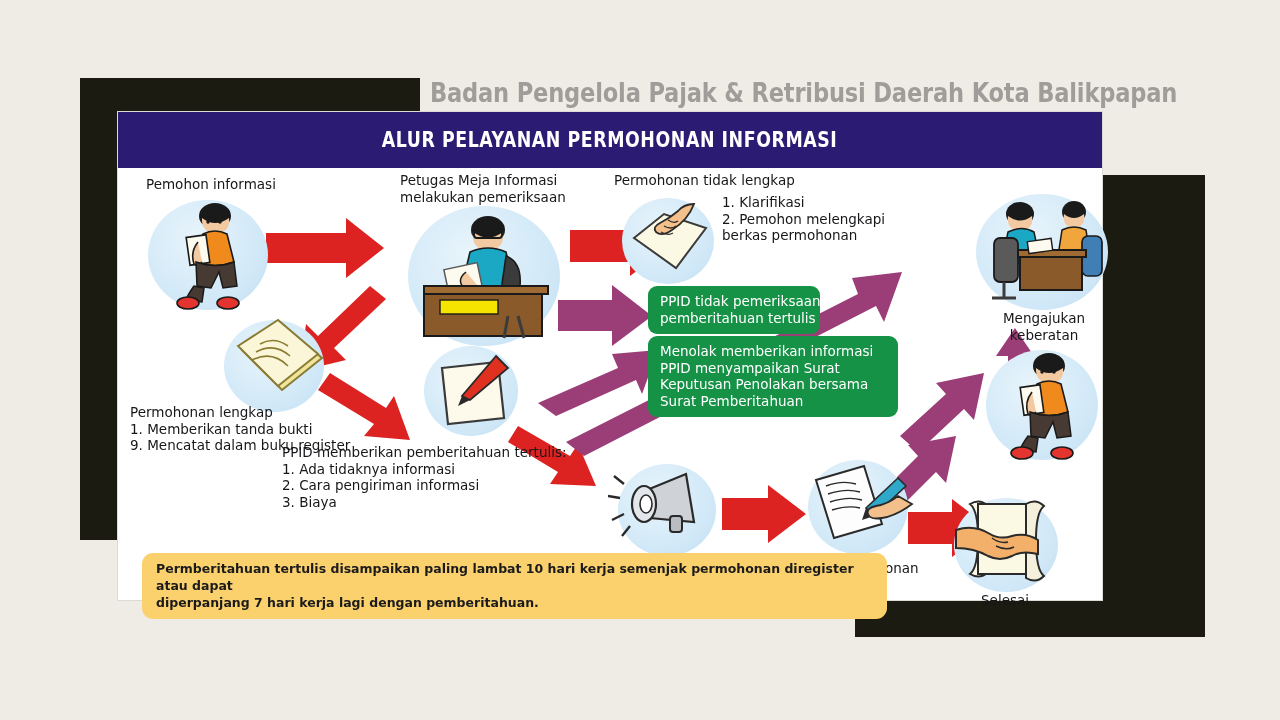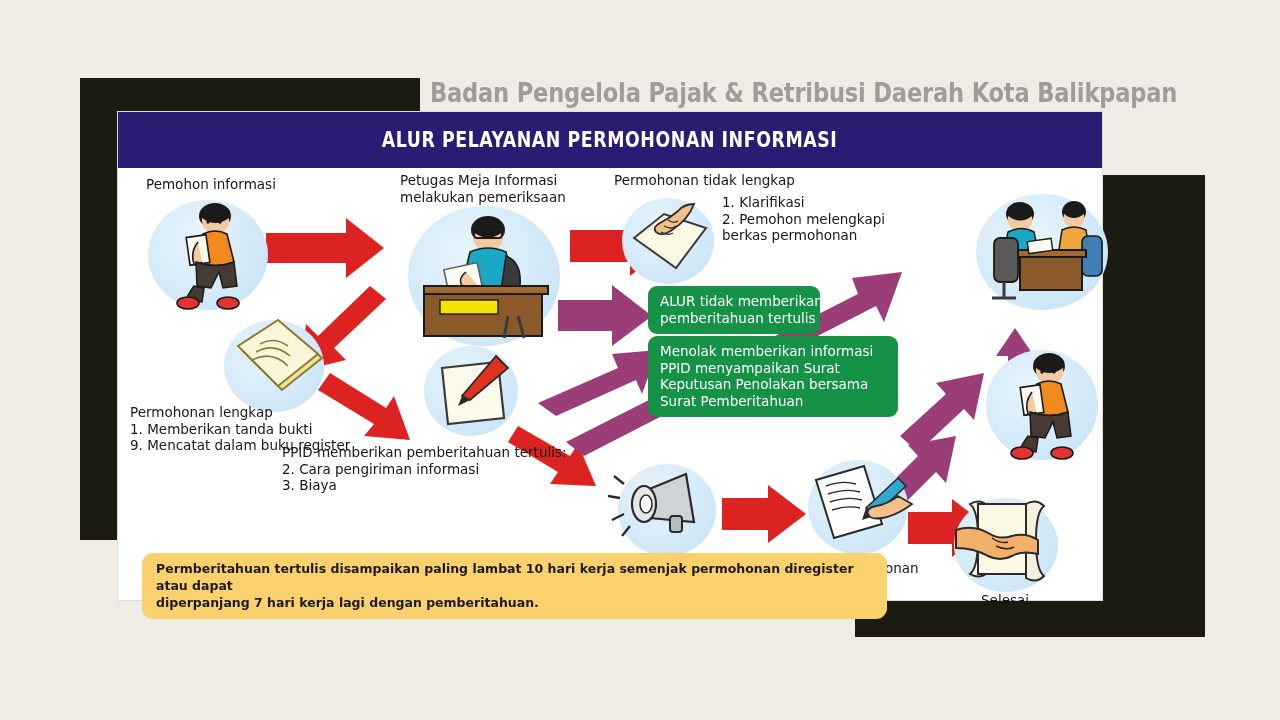--- a/index.html
+++ b/index.html
@@ -191,21 +191,21 @@
         <path d="M70 6 q-6 16 -22 26 q-10 7 -16 2 q-4 -5 4 -9 q10 -5 18 -12 q6 -7 16 -7z" fill="#f3c08c" stroke="#2a2a2a" stroke-width="1.8"></path>
         <path d="M44 22 q6 4 10 1 M40 28 q7 4 12 0 M37 34 q7 4 12 1" stroke="#2a2a2a" stroke-width="1.3" fill="none"></path>
       </svg>
       <div class="txt" style="left:604px;top:26px;">
         <span class="ln">1. Klarifikasi</span>
         <span class="ln">2. Pemohon melengkapi</span>
         <span class="ln">    berkas permohonan</span>
       </div>
 
       <div class="green-box" style="left:530px;top:118px;width:172px;">
-        <span class="ln">ALUR tidak memberikan</span>
+        <span class="ln">PPID tidak pemeriksaan</span>
         <span class="ln">pemberitahuan tertulis</span>
       </div>
       <div class="green-box" style="left:530px;top:168px;width:250px;">
         <span class="ln hd">Menolak memberikan informasi</span>
         <span class="ln">PPID menyampaikan Surat</span>
         <span class="ln">Keputusan Penolakan bersama</span>
         <span class="ln">Surat Pemberitahuan</span>
       </div>
 
       <div class="bubble" style="left:106px;top:152px;width:100px;height:92px;"></div>
@@ -221,20 +221,21 @@
       </div>
 
       <div class="bubble" style="left:306px;top:178px;width:94px;height:90px;"></div>
       <svg class="fig" style="left:308px;top:180px;" width="94" height="90" viewBox="0 0 94 90">
         <polygon points="16,20 72,14 78,70 22,76" fill="#fdfaec" stroke="#3a3a3a" stroke-width="2.2"></polygon>
         <path d="M70 8 L82 20 L44 52 L36 48z" fill="#e03020" stroke="#2a2a2a" stroke-width="1.8"></path>
         <path d="M36 48 L44 52 L32 58z" fill="#2a2a2a"></path>
       </svg>
       <div class="txt" style="left:164px;top:276px;">
         <span class="ln">PPID memberikan pemberitahuan tertulis:</span>
+        <span class="ln">1.  Ada tidaknya informasi</span>
         <span class="ln">2. Cara pengiriman informasi</span>
         <span class="ln">3. Biaya</span>
       </div>
 
       <div class="bubble" style="left:500px;top:296px;width:98px;height:92px;"></div>
       <svg class="fig" style="left:490px;top:296px;" width="110" height="92" viewBox="0 0 110 92">
         <path d="M34 28 L78 10 L86 58 L42 54z" fill="#cfd2d6" stroke="#2a2a2a" stroke-width="2.2"></path>
         <ellipse cx="36" cy="40" rx="12" ry="18" fill="#e3e6ea" stroke="#2a2a2a" stroke-width="2.2"></ellipse>
         <ellipse cx="38" cy="40" rx="6" ry="9" fill="#fff" stroke="#2a2a2a" stroke-width="1.6"></ellipse>
         <rect x="62" y="52" width="12" height="16" rx="3" fill="#b9bcc1" stroke="#2a2a2a" stroke-width="2"></rect>
@@ -263,20 +264,24 @@
         <rect x="20" y="44" width="24" height="44" rx="6" fill="#5a5a5a" stroke="#1a1a1a" stroke-width="1.8"></rect>
         <path d="M30 88 l0 16 m-12 0 l24 0" stroke="#3b3b3b" stroke-width="3"></path>
         <ellipse cx="100" cy="18" rx="12" ry="11" fill="#1a1a1a"></ellipse>
         <path d="M90 20 q10 8 20 0 q2 13 -10 14 q-12 -1 -10 -14z" fill="#f2c9a0"></path>
         <path d="M88 36 q12 -6 24 0 l4 26 q-16 6 -32 0z" fill="#f0a63c" stroke="#1a1a1a" stroke-width="1.5"></path>
         <rect x="108" y="42" width="20" height="40" rx="6" fill="#3f7fb5" stroke="#1a1a1a" stroke-width="1.7"></rect>
         <rect x="46" y="60" width="62" height="36" fill="#8a5a2b" stroke="#1a1a1a" stroke-width="2"></rect>
         <rect x="44" y="56" width="68" height="7" fill="#a06a33" stroke="#1a1a1a" stroke-width="2"></rect>
         <rect x="54" y="46" width="24" height="12" fill="#fdfbef" stroke="#1a1a1a" stroke-width="1.4" transform="rotate(-8 66 52)"></rect>
       </svg>
+      <div class="txt c" style="left:852px;top:142px;width:148px;">
+        <span class="ln">Mengajukan</span>
+        <span class="ln">keberatan</span>
+      </div>
 
       <div class="bubble" style="left:868px;top:182px;width:112px;height:110px;"></div>
       <svg class="fig" style="left:886px;top:184px;" width="90" height="112" viewBox="0 0 90 112">
         <ellipse cx="45" cy="14" rx="16" ry="13" fill="#1a1a1a"></ellipse>
         <path d="M32 16 q13 10 27 0 q2 14 -13 16 q-15 -2 -14 -16z" fill="#f2c9a0"></path>
         <circle cx="38" cy="20" r="1.7" fill="#1a1a1a"></circle>
           <circle cx="50" cy="20" r="1.7" fill="#1a1a1a"></circle>
         <path d="M33 32 q12 -6 24 0 l7 28 q-19 7 -38 0z" fill="#f08a1c" stroke="#1a1a1a" stroke-width="1.6"></path>
         <rect x="18" y="34" width="20" height="28" fill="#fdfbef" stroke="#1a1a1a" stroke-width="1.6" transform="rotate(-8 28 48)"></rect>
         <path d="M28 40 q-8 10 -4 22 q5 3 8 -2" fill="#f2c9a0" stroke="#1a1a1a" stroke-width="1.6"></path>

